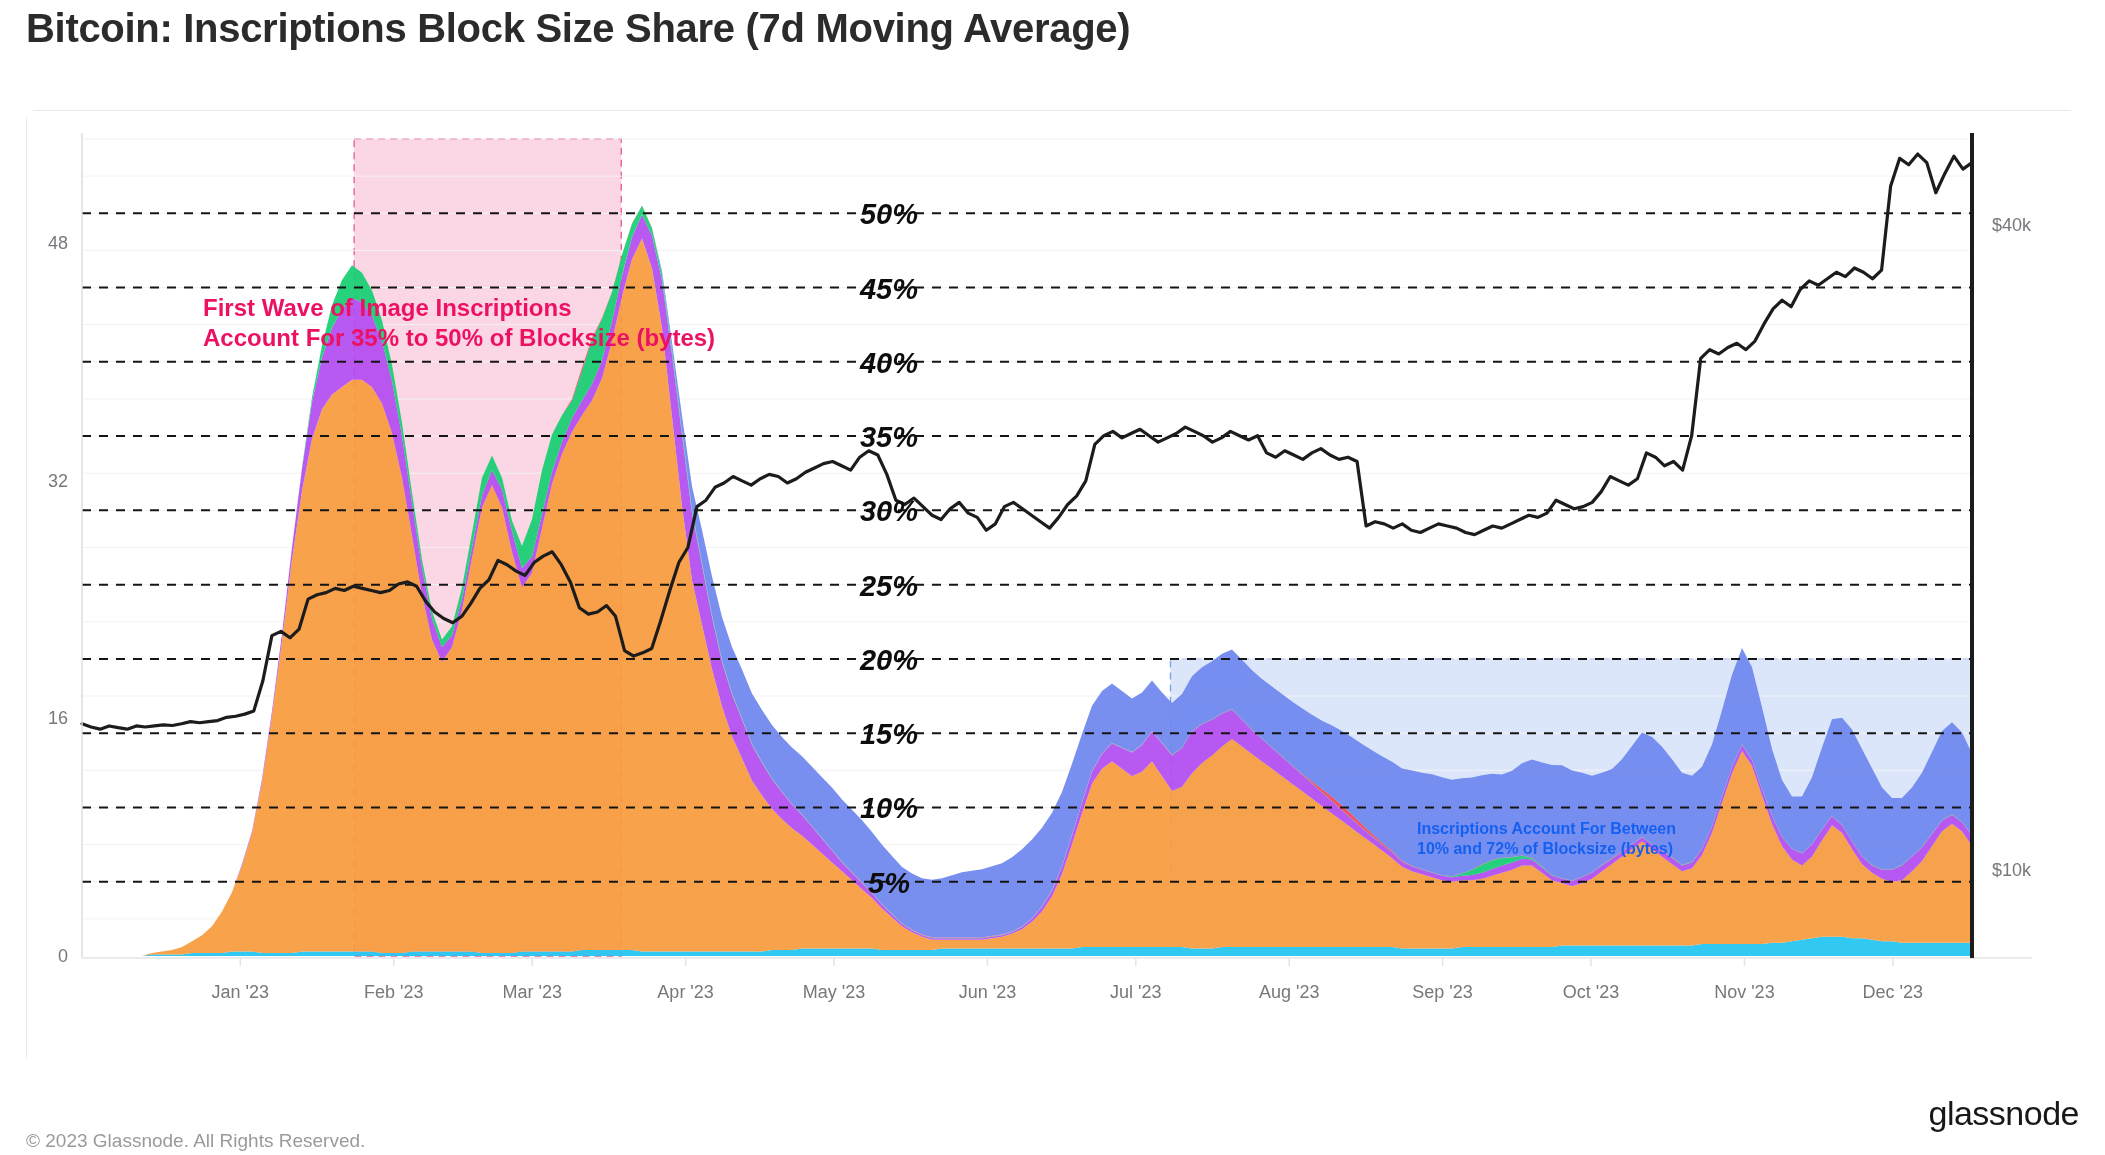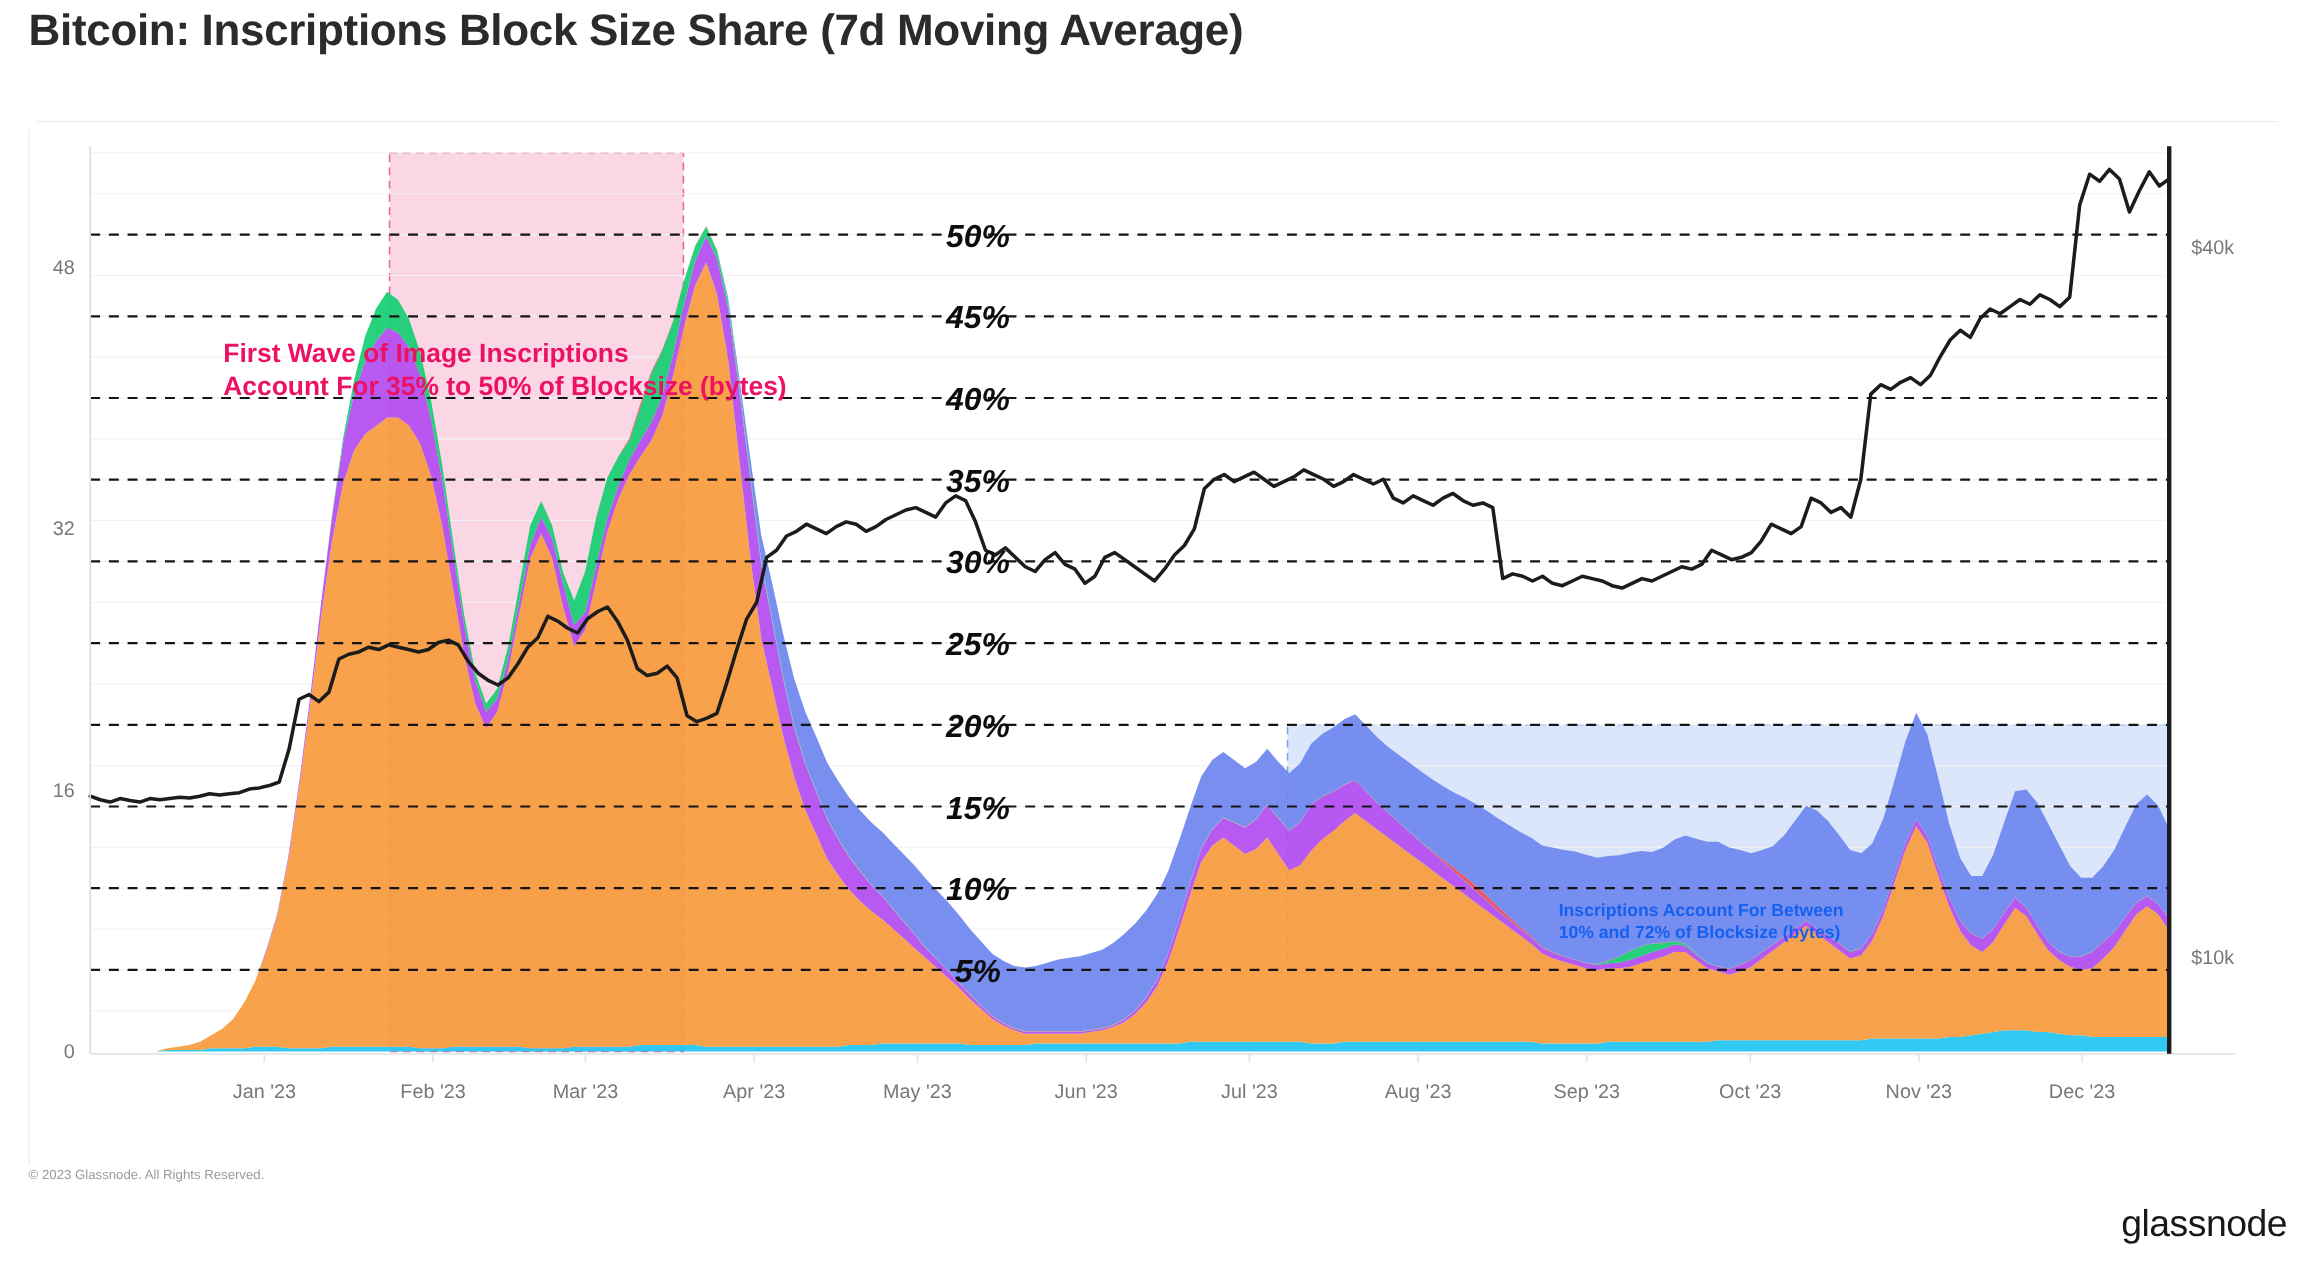--- a/index.html
+++ b/index.html
@@ -22,31 +22,31 @@
   #legend{
     position:absolute;left:74px;top:12px;height:26px;
     display:flex;align-items:center;gap:28px;
   }
   .legend-item{display:flex;align-items:center;gap:7px;}
   .legend-dot{width:12px;height:12px;border-radius:50%;display:block;}
   .legend-label{font-size:17px;color:#3a3a3a;white-space:nowrap;}
   #plot-wrap{position:absolute;left:0;top:0;width:2052px;height:955px;}
   svg{display:block;}
   .ann{position:absolute;font-weight:700;line-height:1.24;white-space:nowrap;}
-  #ann-pink{left:176px;top:182px;font-size:24px;color:#ed1164;margin-top:14px;}
+  #ann-pink{left:176px;top:182px;font-size:24px;color:#ed1164;}
   #ann-blue{left:1390px;top:708px;font-size:16px;color:#1560f0;}
   .ann div{pointer-events:none;}
   #watermark{
     position:absolute;left:690px;top:430px;
     font-size:128px;font-weight:400;color:#ececec;
     letter-spacing:-2px;user-select:none;
   }
   #footer-copy{
-    position:absolute;left:26px;top:1061px;
-    font-size:12px;color:#9a9a9d;white-space:nowrap;
+    position:absolute;left:26px;top:1130px;
+    font-size:19px;color:#9a9a9d;white-space:nowrap;
   }
   #footer-logo{
     position:absolute;right:26px;top:1094px;
     font-size:34px;color:#18181b;letter-spacing:-0.5px;
   }
   .axis-lbl{font-size:18px;fill:#77777c;}
   .pct-lbl{font-size:29px;font-weight:700;font-style:italic;fill:#0d0d0d;}
 </style>
 </head>
 <body>

